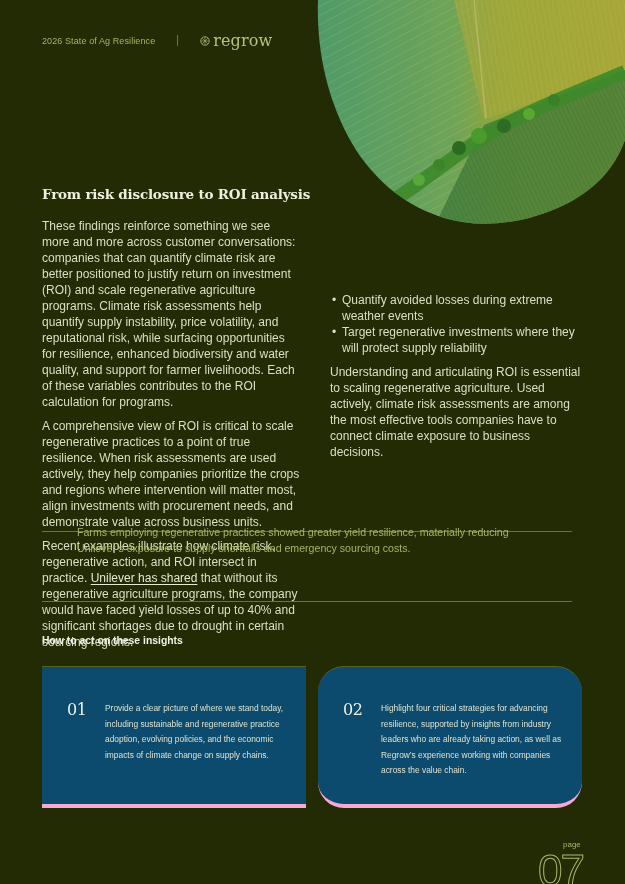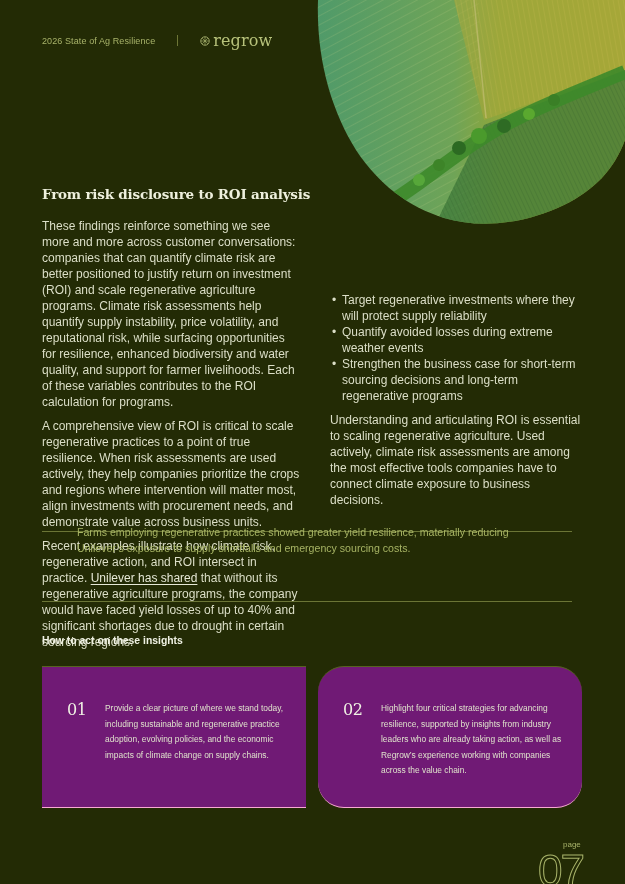--- a/index.html
+++ b/index.html
@@ -49,23 +49,23 @@
     font-size: 10.6px; line-height: 16px; color: #a7b464;
   }
 
   .insights-heading {
     position: absolute; left: 42px; top: 635px;
     font-size: 10.4px; color: #f0f2e4;
   }
 
   .card {
     position: absolute; top: 666px; width: 264px; height: 142px;
-    background: #701a75;
+    background: #0c4a6e;
     border-top: 1px solid #56641f;
-    border-bottom: 1px solid #f9a8d4;
+    border-bottom: 4px solid #f9a8d4;
   }
   .card-1 { left: 42px; }
   .card-2 { left: 318px; border-radius: 26px; }
   .card .num {
     position: absolute; left: 25px; top: 33px;
     font-family: "DejaVu Serif", serif; font-size: 16px; color: #f0f2e4; letter-spacing: -0.5px;
   }
   .card-2 .num { left: 25px; }
   .card .text {
     position: absolute; left: 63px; top: 34px; width: 186px;
@@ -145,23 +145,22 @@
 <div class="col col-left">
   <p>These findings reinforce something we see more and more across customer conversations: companies that can quantify climate risk are better positioned to justify return on investment (ROI) and scale regenerative agriculture programs. Climate risk assessments help quantify supply instability, price volatility, and reputational risk, while surfacing opportunities for resilience, enhanced biodiversity and water quality, and support for farmer livelihoods. Each of these variables contributes to the ROI calculation for programs.</p>
   <p>A comprehensive view of ROI is critical to scale regenerative practices to a point of true resilience. When risk assessments are used actively, they help companies prioritize the crops and regions where intervention will matter most, align investments with procurement needs, and demonstrate value across business units.</p>
   <p>
     <span>Recent examples illustrate how climate risk, regenerative action, and ROI intersect in practice. </span><a class="link">Unilever has shared</a><span> that without its regenerative agriculture programs, the company would have faced yield losses of up to 40% and significant shortages due to drought in certain sourcing regions.</span>
   </p>
 </div>
 
 <div class="col col-right">
   <ul>
+    <li>Quantify avoided losses during extreme weather events</li>
     <li>Target regenerative investments where they will protect supply reliability</li>
-    <li>Quantify avoided losses during extreme weather events</li>
-    <li>Strengthen the business case for short-term sourcing decisions and long-term regenerative programs</li>
   </ul>
   <p>Understanding and articulating ROI is essential to scaling regenerative agriculture. Used actively, climate risk assessments are among the most effective tools companies have to connect climate exposure to business decisions.</p>
 </div>
 
 <div class="rule rule-top"></div>
 <blockquote class="pull-quote">Farms employing regenerative practices showed greater yield resilience, materially reducing Unilever’s exposure to supply shortfalls and emergency sourcing costs.</blockquote>
 <div class="rule rule-bottom"></div>
 
 <h3 class="insights-heading">How to act on these insights</h3>
 

